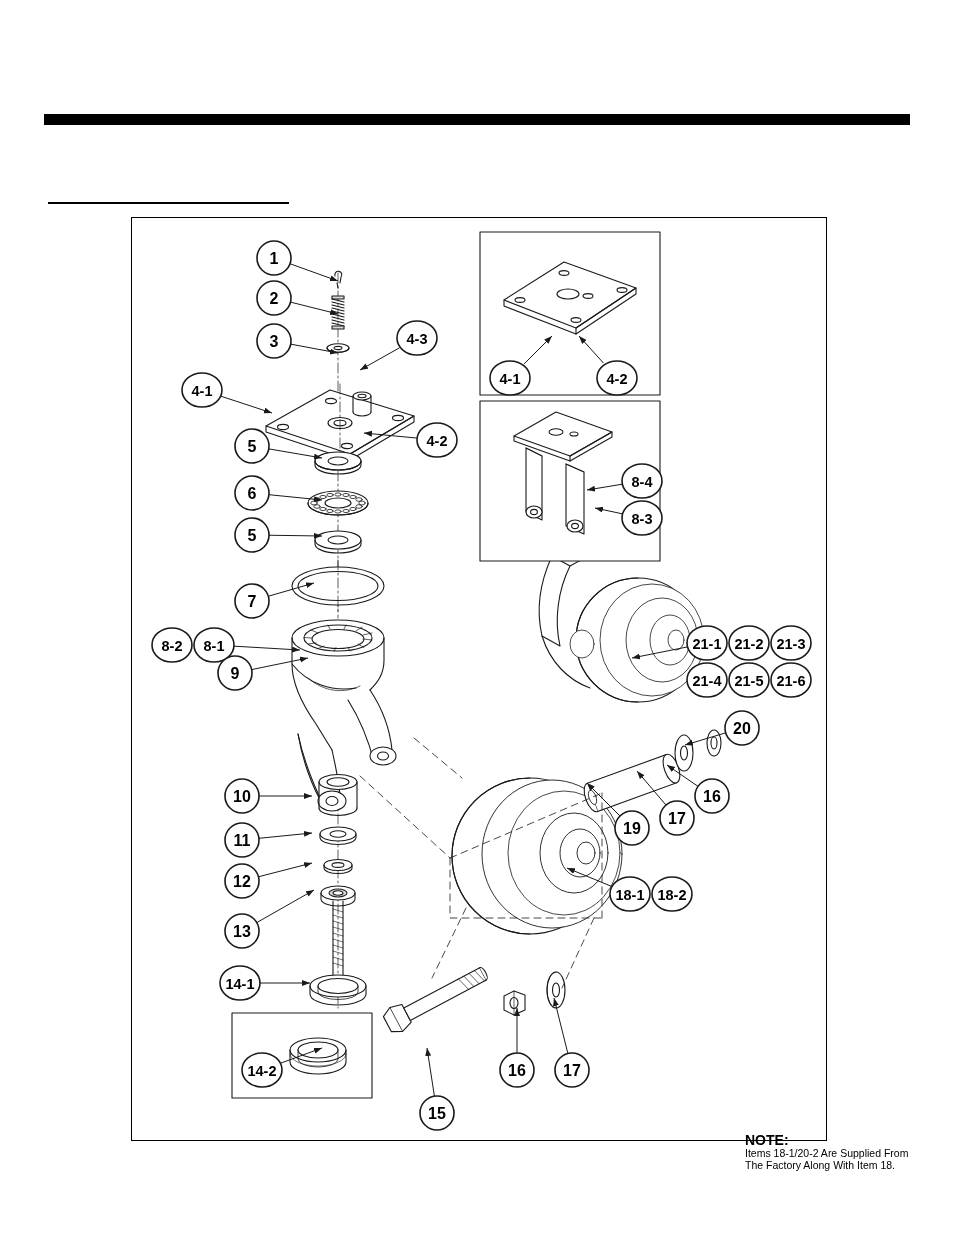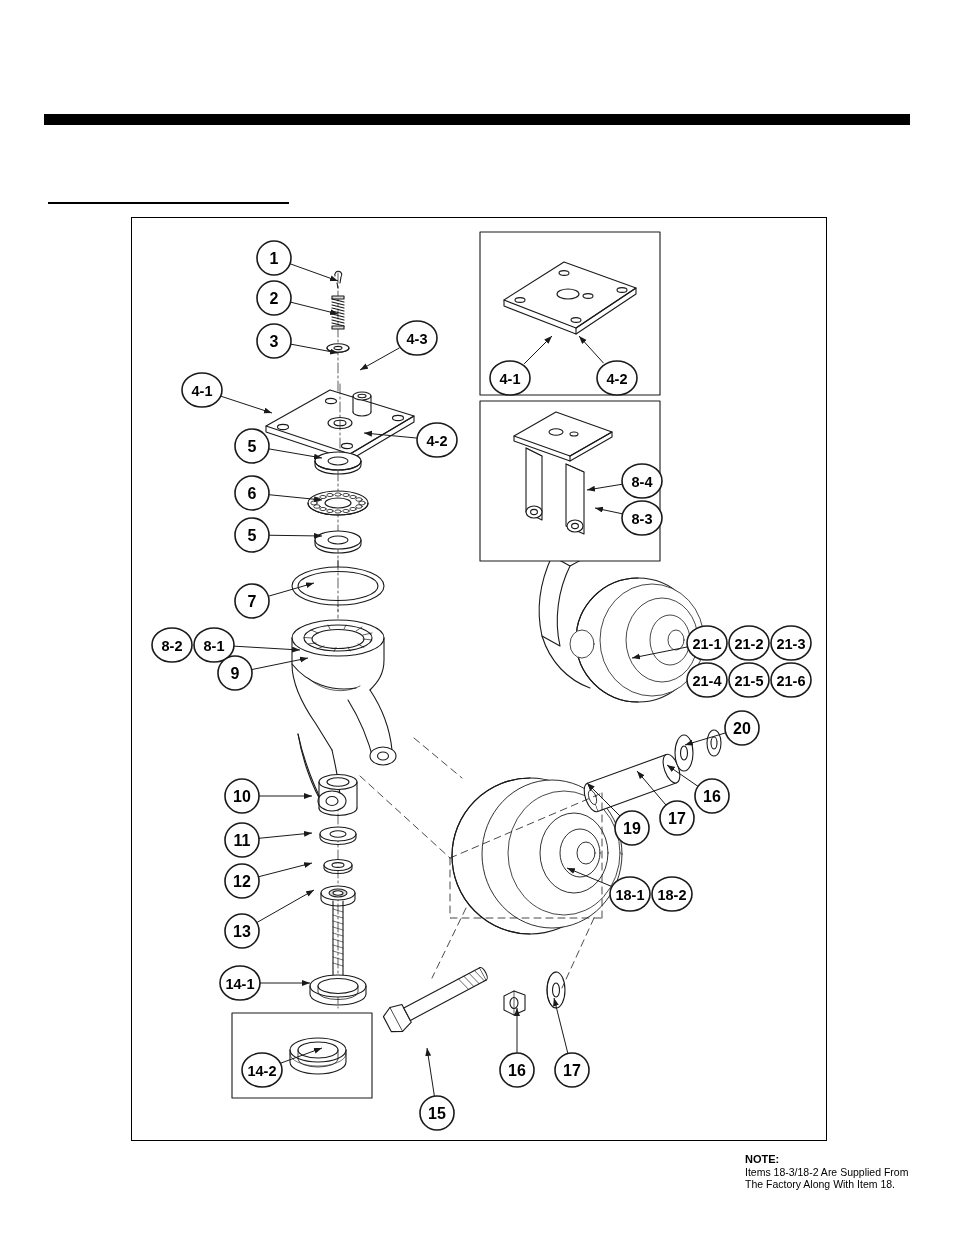--- a/index.html
+++ b/index.html
@@ -75,22 +75,21 @@
     position: absolute;
     left: 613px;
     top: 916px;
     width: 205px;
     font-size: 10.5px;
     line-height: 12.5px;
     color: #000000;
   }
   .note-title {
     font-weight: bold;
-    font-size: 11px;
-    margin-top: 19px;
+    font-size: 14px;
   }
 
   
   text {
     font-family: "Liberation Sans", sans-serif;
   }
 </style>
 </head>
 <body>
 
@@ -513,18 +512,18 @@
           <text x="485" y="165.5" text-anchor="middle" font-size="14.5" font-weight="bold" fill="#000000">4-2</text>
           <ellipse cx="510" cy="263" rx="20" ry="17" fill="#ffffff" stroke="#1a1a1a" stroke-width="1.6"></ellipse>
           <text x="510" y="268.5" text-anchor="middle" font-size="14.5" font-weight="bold" fill="#000000">8-4</text>
           <ellipse cx="510" cy="300" rx="20" ry="17" fill="#ffffff" stroke="#1a1a1a" stroke-width="1.6"></ellipse>
           <text x="510" y="305.5" text-anchor="middle" font-size="14.5" font-weight="bold" fill="#000000">8-3</text>
         </g>
     </svg>
 
     <div class="note-block">
       <div class="note-title">NOTE:</div>
-      <div>Items 18-3/18-2 Are Supplied From</div>
+      <div>Items 18-1/20-2 Are Supplied From</div>
       <div>The Factory Along With Item 18.</div>
     </div>
 
   </div>
 </div>
 
 </body></html>

